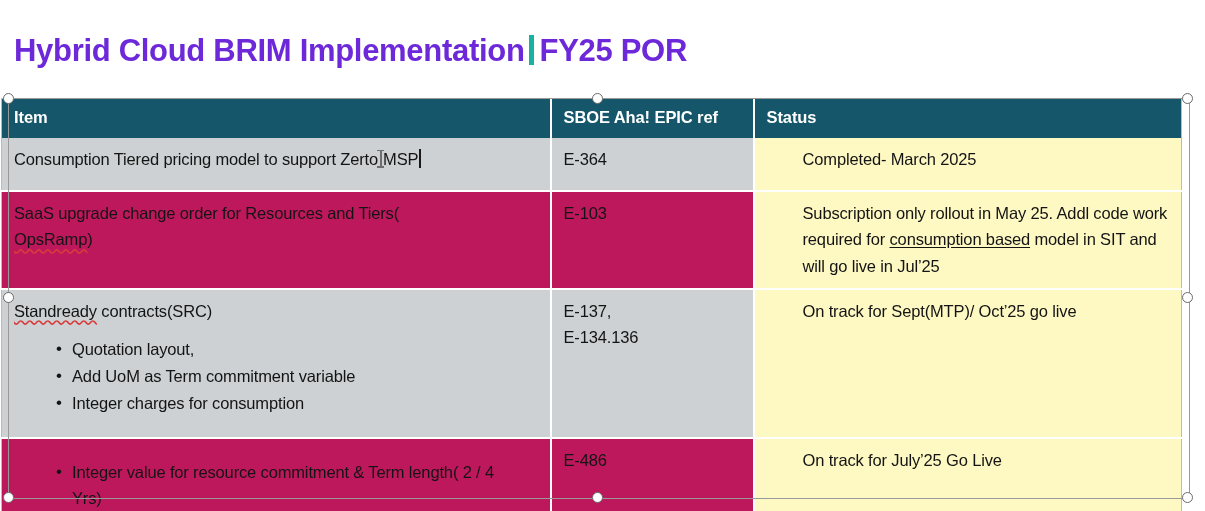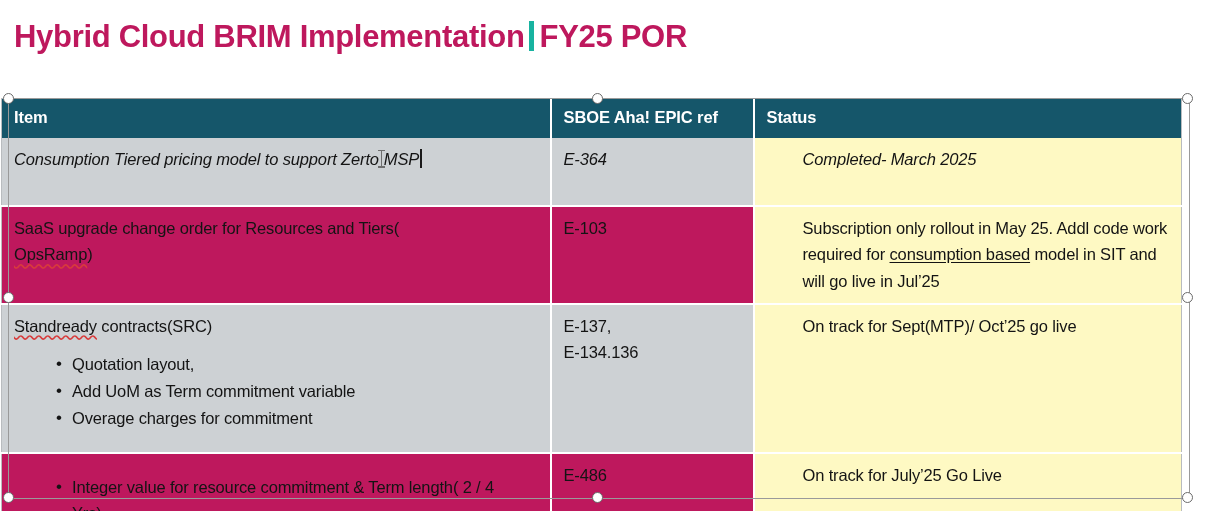--- a/index.html
+++ b/index.html
@@ -12,24 +12,24 @@
     height: 511px;
     font-family: "Liberation Sans", sans-serif;
     overflow: hidden;
     position: relative;
   }
 
   
   .slide-title {
     position: absolute;
     left: 14px;
-    top: 17px;
+    top: 31px;
     font-size: 31px;
     font-weight: bold;
-    color: #be185d;
+    color: #6d28d9;
     letter-spacing: -0.3px;
     white-space: nowrap;
     display: flex;
     align-items: baseline;
   }
   .title-sep {
     display: inline-block;
     width: 5px;
     height: 30px;
     background: #18b3a0;
@@ -85,21 +85,21 @@
     line-height: 1.62;
     letter-spacing: -0.15px;
   }
   tbody td:last-child { border-right: none; }
   tbody tr:last-child td { border-bottom: none; }
 
   tbody tr.band-dark td.shade { background: #cdd1d4; }
   tbody tr.band-light td.shade { background: #be185d; }
   td.status { background: #fef9c3; padding-left: 48px; }
 
-  .row-1 { height: 68px; font-style: italic; }
+  .row-1 { height: 53px; }
   .row-2 { height: 91px; }
   .row-3 { height: 122px; border-radius: 22px; }
   .row-4 { height: 79px; }
 
   .cellline { display: block; }
   ul.bullets {
     margin: 12px;
     padding: 0 0 0 30px;
     list-style: none;
   }
@@ -223,21 +223,21 @@
           <span>Subscription only rollout in May 25. Addl code work required for </span><span class="ul-plain">consumption based</span><span> model in SIT and will go live in Jul’25</span>
         </td>
       </tr>
 
       <tr class="band-dark row-3">
         <td class="shade">
           <span class="cellline"><span class="sp-err">Standready</span><span> contracts(SRC)</span></span>
           <ul class="bullets">
             <li>Quotation layout,</li>
             <li>Add UoM as Term commitment variable</li>
-            <li>Overage charges for commitment</li>
+            <li>Integer charges for consumption</li>
           </ul>
         </td>
         <td class="shade">
           <span class="cellline">E-137,</span>
           <span class="cellline">E-134.136</span>
         </td>
         <td class="status">On track for Sept(MTP)/ Oct’25 go live</td>
       </tr>
 
       <tr class="band-light row-4">

